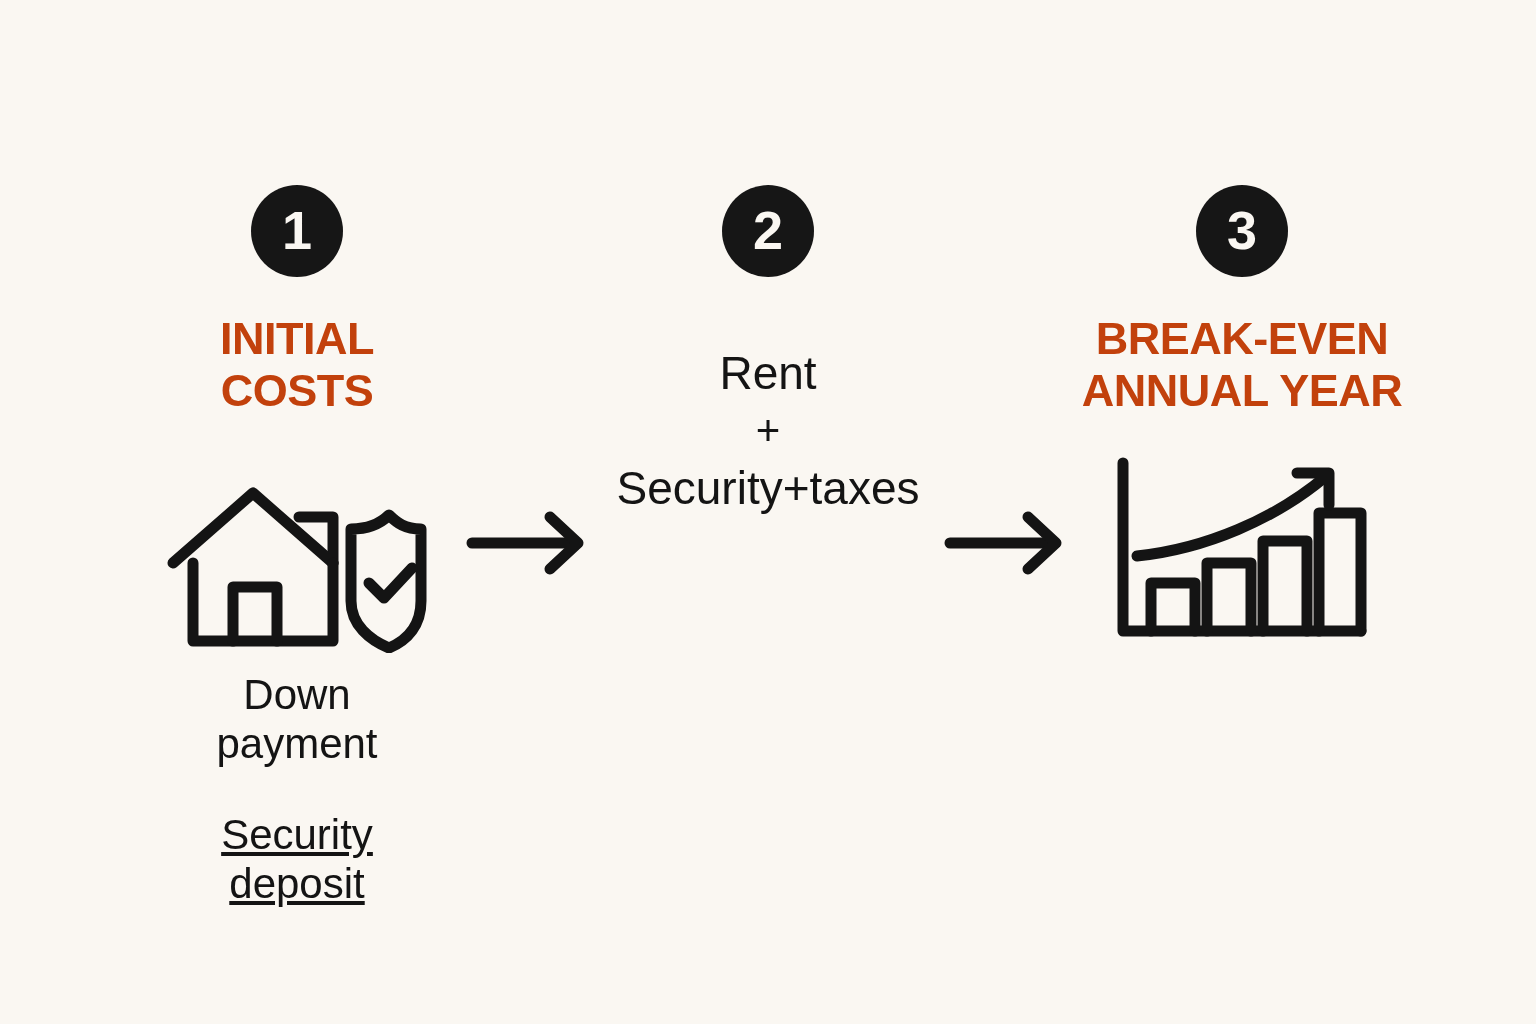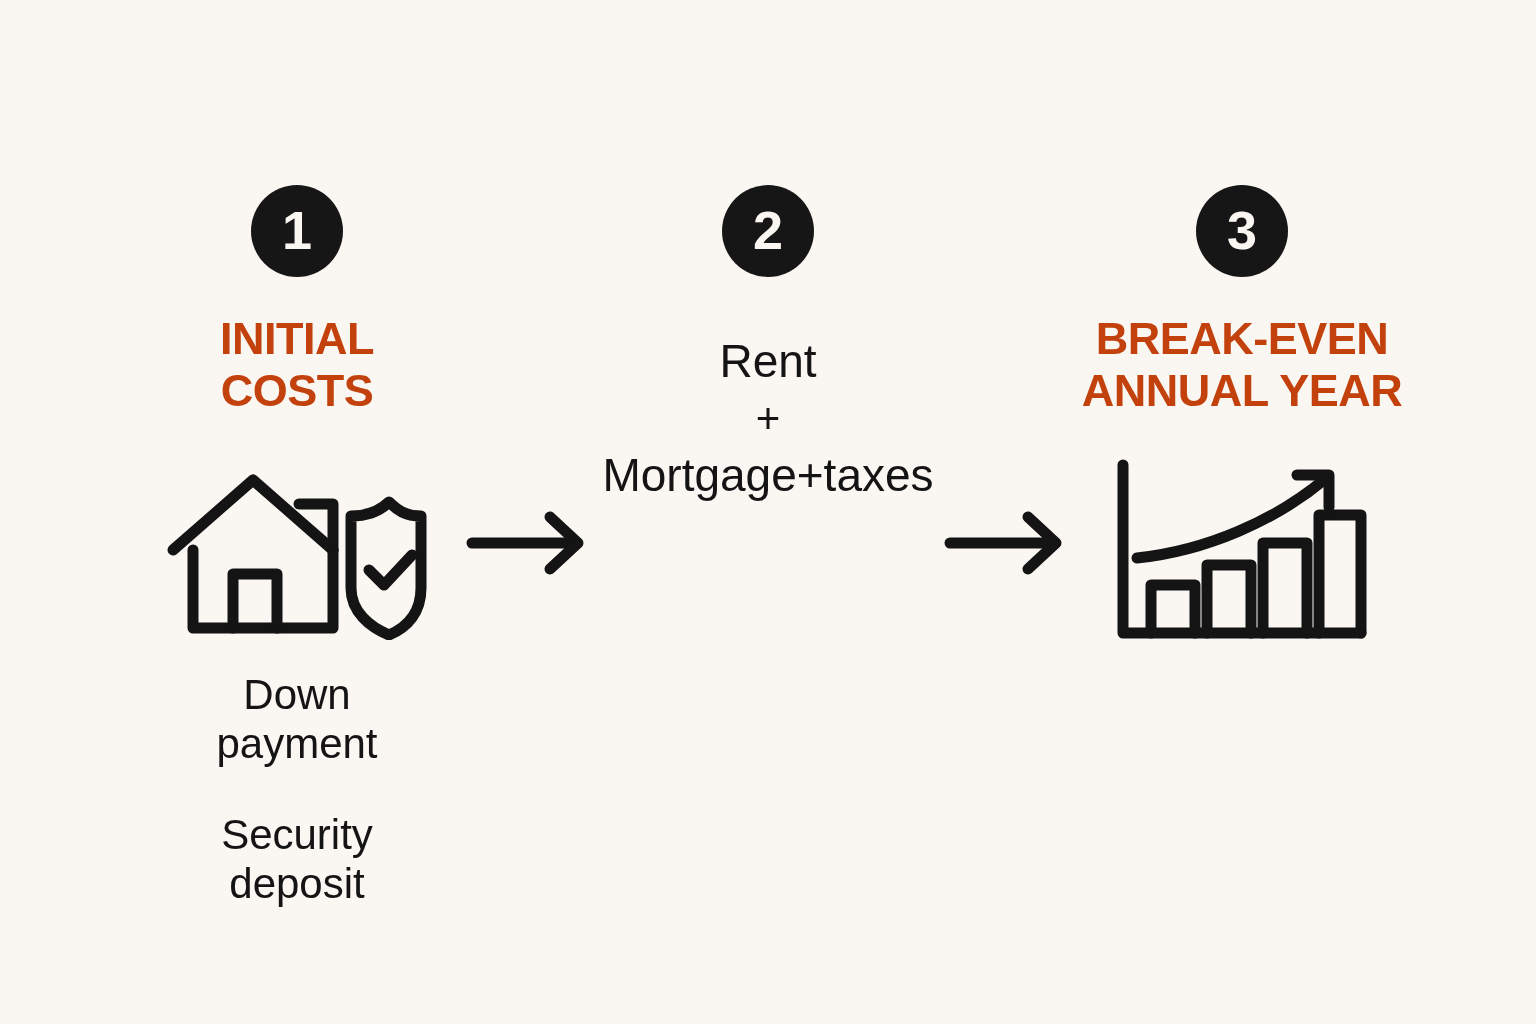--- a/index.html
+++ b/index.html
@@ -63,35 +63,35 @@
     text-align: center;
     color: #c2410c;
     white-space: pre-line;
   }
 
   
   .icon-area {
     margin-top: 40px;
     height: 200px;
     display: flex;
-    align-items: center;
+    align-items: flex-end;
     justify-content: center;
   }
 
   
   .body-text {
     font-size: 42px;
     font-weight: normal;
     line-height: 1.16;
     text-align: center;
     color: #141414;
     white-space: pre-line;
   }
   .detail-1 { margin-top: 14px; }
-  .detail-2 { margin-top: 42px; }
+  .detail-2 { margin-top: 42px; text-decoration: underline; }
 
   
   .formula {
     margin-top: 4px;
     display: flex;
     flex-direction: column;
     align-items: center;
   }
   .formula-line {
     font-size: 46px;
@@ -156,21 +156,21 @@
 
   <div class="column" id="col-2">
 
     <div class="badge">2</div>
 
 
     <div class="icon-area">
       <div class="formula">
         <div class="formula-line">Rent</div>
         <div class="formula-line formula-op">+</div>
-        <div class="formula-line">Mortgage+taxes</div>
+        <div class="formula-line">Security+taxes</div>
       </div>
     </div>
   </div>
 
   <div class="column" id="col-3">
 
     <div class="badge">3</div>
 
     <div class="heading">BREAK-EVEN
 ANNUAL YEAR</div>

